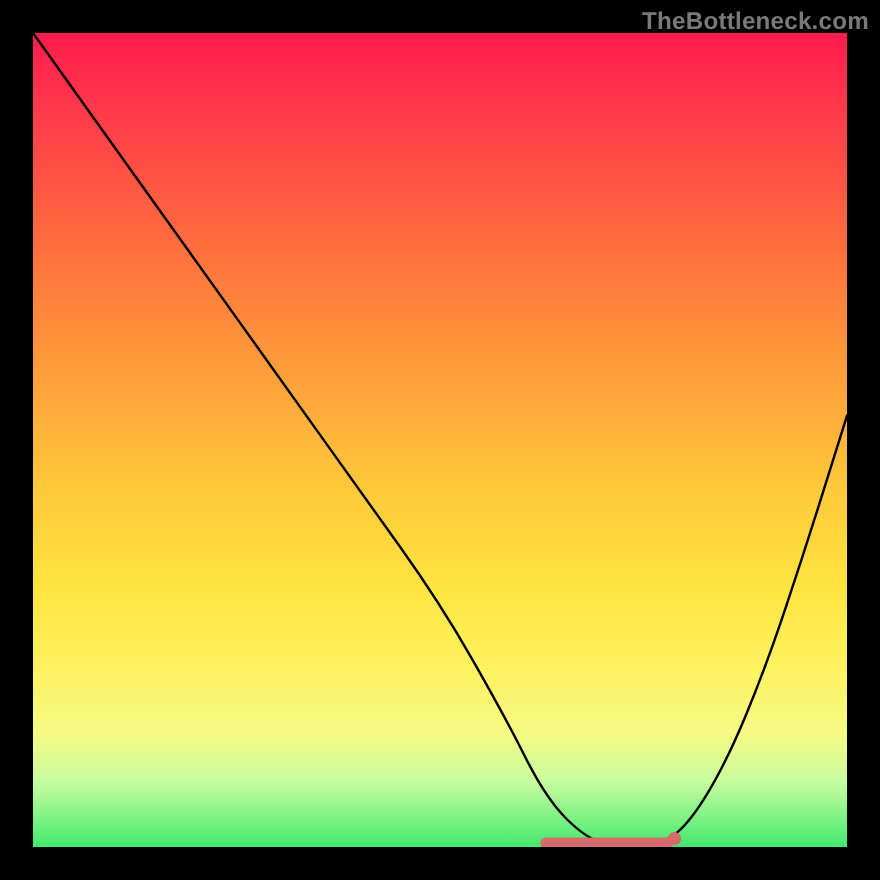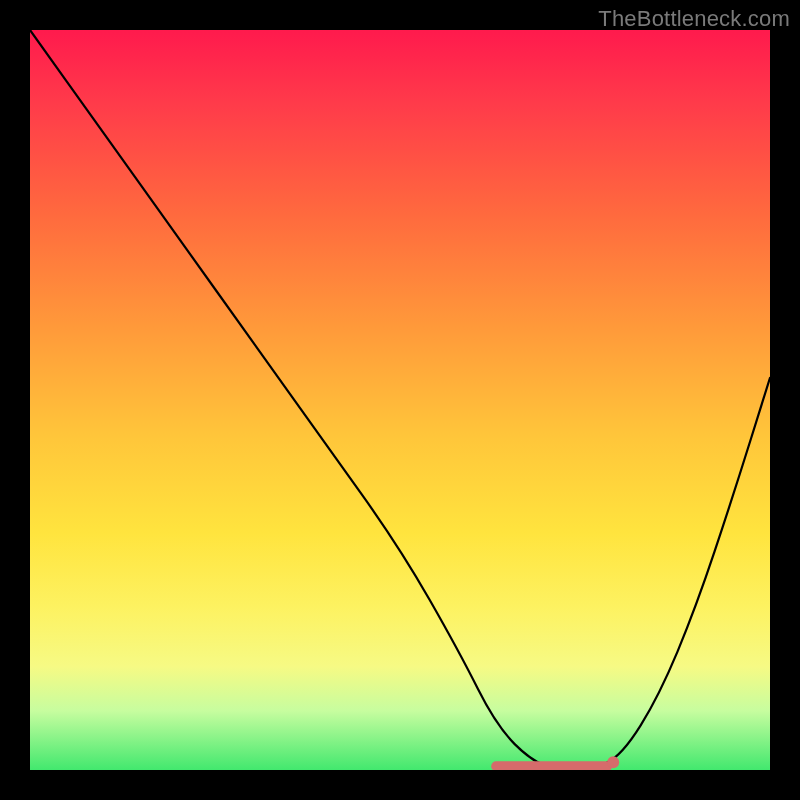--- a/index.html
+++ b/index.html
@@ -43,21 +43,21 @@
     top: 0;
     width: 740px;
     height: 740px;
   }
   .watermark {
     position: absolute;
     top: 6px;
     right: 10px;
     color: #7a7a7a;
     font-size: 22px;
-    font-weight: 400;
+    font-weight: 700;
     letter-spacing: 0.2px;
     margin-left: 35px;
   }
 </style>
 </head>
 <body>
 
 <div class="frame">
 
   <div class="watermark">TheBottleneck.com</div>

